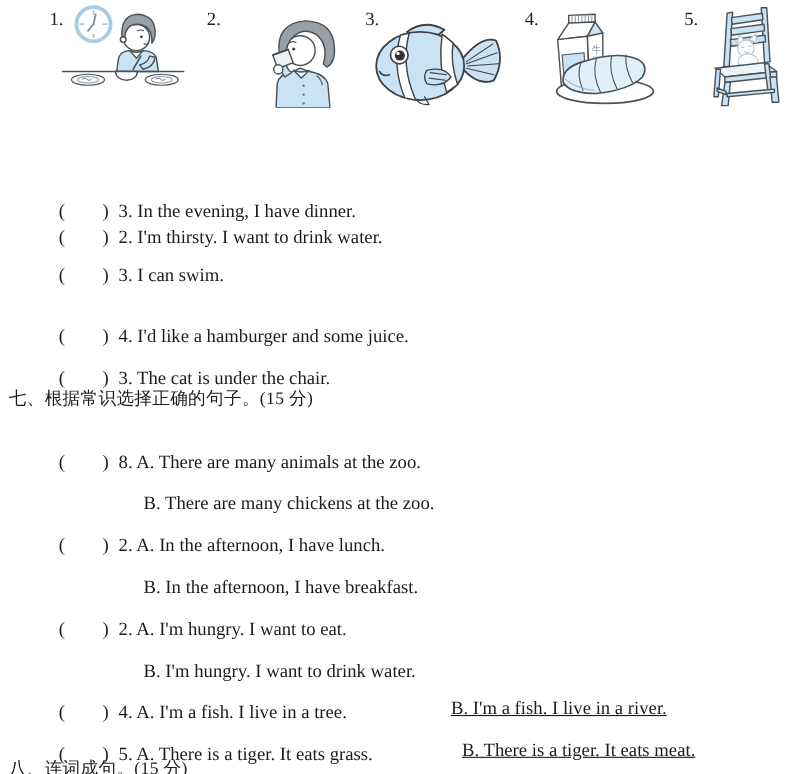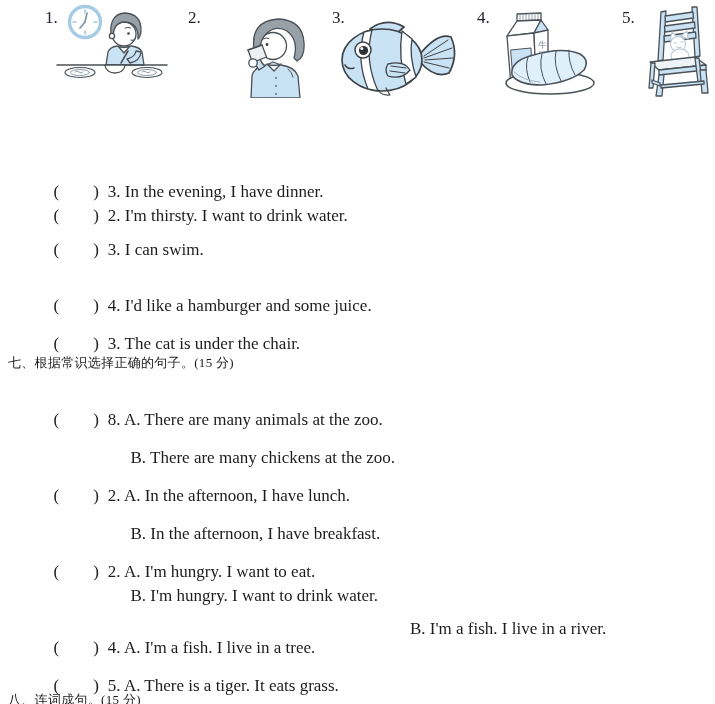--- a/index.html
+++ b/index.html
@@ -7,22 +7,22 @@
     width:715px;height:704px;position:relative;overflow:hidden;
     background:#ffffff;color:#1c1c1c;
     font-family:"Liberation Serif", serif;
   }
   .row{
     position:absolute;left:45px;font-size:17px;line-height:19px;
     white-space:pre;
   }
   .row .blank{white-space:pre;}
   .row .stmt{margin-left:9px;}
-  .row .stmt.babs{position:absolute;top:0;margin-left:0;}
-  .heading{left:8px;font-size:13px;letter-spacing:0.3px;}
+  .row .stmt.babs{position:absolute;top:15px;margin-left:0;text-decoration:underline;}
+  .heading{left:8px;font-size:16px;letter-spacing:0.3px;}
   .brow{left:122px;}
   .pic-num{position:absolute;font-size:17px;color:#20242a;}
   .pic-svg{position:absolute;}
 </style>
 </head>
 <body>
 
 <div>
 
   <span class="pic-num" style="left:45px;top:8px">1.</span>
@@ -169,25 +169,26 @@
 <div class="row" style="top:467px">
   <span class="blank">(        )</span><span class="stmt">2. A. In the afternoon, I have lunch.</span>
 </div>
 <div class="row brow" style="top:505px">
   <span>B. In the afternoon, I have breakfast.</span>
 </div>
 
 <div class="row" style="top:543px">
   <span class="blank">(        )</span><span class="stmt">2. A. I'm hungry. I want to eat.</span>
 </div>
-<div class="row brow" style="top:567px">
+<div class="row brow" style="top:581px">
   <span>B. I'm hungry. I want to drink water.</span>
 </div>
 
 <div class="row" style="top:619px">
   <span class="blank">(        )</span><span class="stmt">4. A. I'm a fish. I live in a tree.</span>
   <span class="stmt babs" style="left:365px">B. I'm a fish. I live in a river.</span>
 </div>
 <div class="row" style="top:657px">
   <span class="blank">(        )</span><span class="stmt">5. A. There is a tiger. It eats grass.</span>
+  <span class="stmt babs" style="left:375px">B. There is a tiger. It eats meat.</span>
 </div>
 
 <div class="row heading" style="top:690px">八、连词成句。(15 分)</div>
 
 </body></html>

